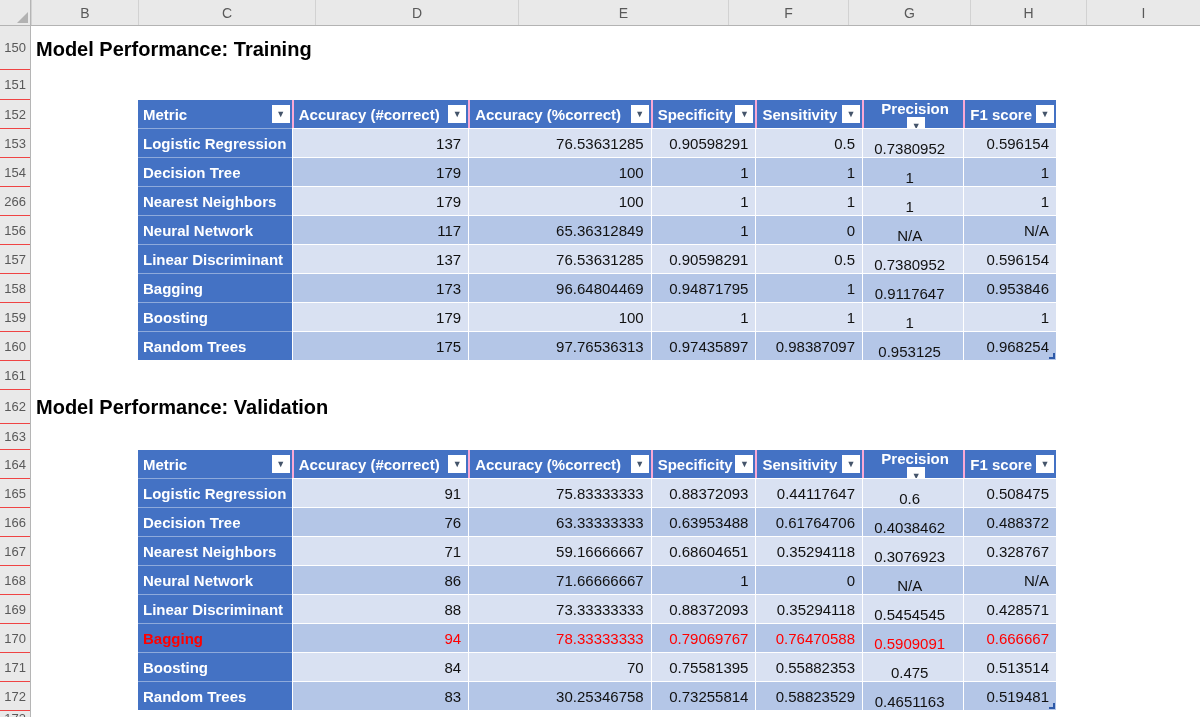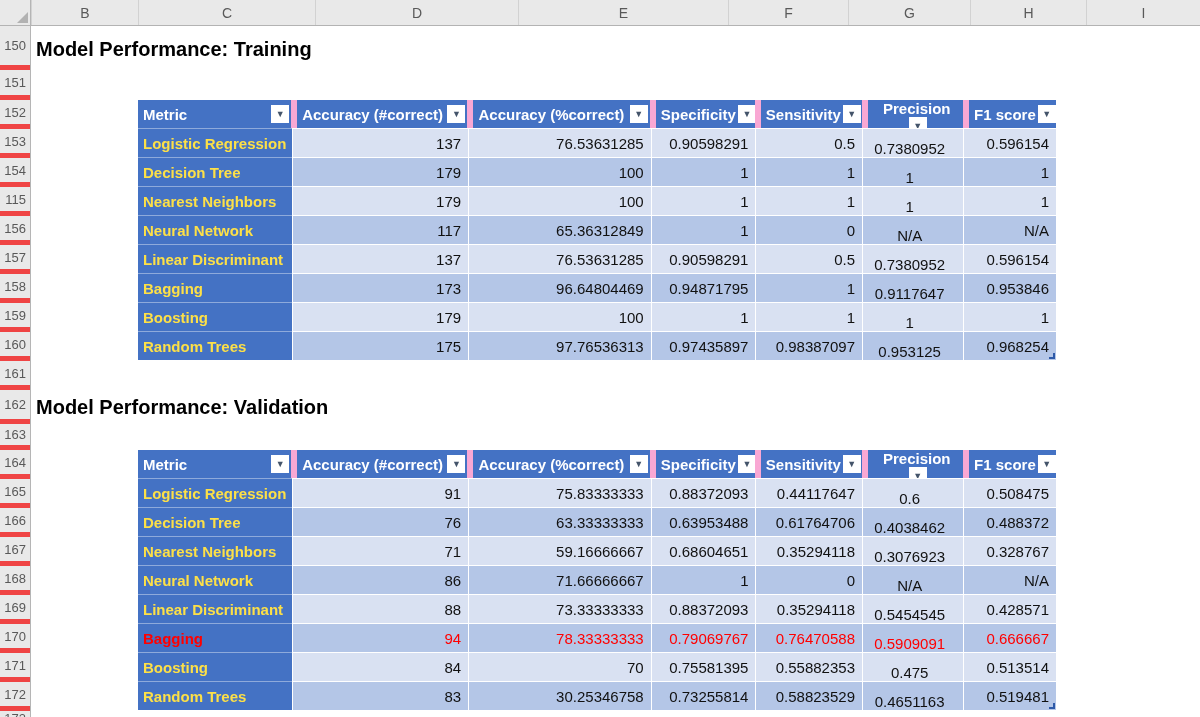--- a/index.html
+++ b/index.html
@@ -14,41 +14,41 @@
                 border-left:11px solid transparent; border-bottom:11px solid #b2b2b2; }
   .col-letter { display:flex; align-items:center; justify-content:center;
                 color:#595959; font-size:14px; border-left:1px solid #d2d2d2; }
   .col-letter:first-of-type { border-left:none; }
 
   
   .sheet-body { display:flex; height:691px; }
   .gutter { width:31px; background:#E9E9E9; border-right:1px solid #b5b5b5; overflow:hidden; }
   .gut-cell { display:flex; align-items:center; justify-content:flex-end;
               padding-right:4px; color:#595959; font-size:13px; height:29px;
-              border-bottom:5px solid #ef4444; }
+              border-bottom:1px solid #ef4444; }
   .content { position:relative; flex:1; background:#fff; overflow:hidden; }
 
   .sheet-title { position:absolute; left:5px; font-size:20px; font-weight:bold;
                  color:#000; line-height:30px; white-space:nowrap; }
 
   
   .xl-table { position:absolute; left:107px; width:918px; }
   .thead { display:flex; height:28px; }
   .hc { display:flex; align-items:center; justify-content:space-between;
         background:#4472C4; color:#fff; font-weight:bold; font-size:15px;
-        padding:0 2px 0 5px; border-left:6px solid #f9a8d4; overflow:hidden; white-space:nowrap; }
+        padding:0 2px 0 5px; border-left:2px solid #f9a8d4; overflow:hidden; white-space:nowrap; }
   .hc:first-child { border-left:none; }
   .fbtn { display:flex; align-items:center; justify-content:center;
           width:18px; height:18px; background:#fff; flex:none; margin-left:2px; }
   .farrow { color:#44546A; font-size:9px; line-height:1; }
   .trow { display:flex; height:29px; }
   .c { display:flex; align-items:center; font-size:15px; color:#111;
        border-top:1px solid #fff; border-left:1px solid #fff; overflow:hidden; white-space:nowrap; }
   .c:first-child { border-left:none; }
-  .metric { background:#4472C4; color:#fde047; font-weight:bold; padding-left:5px;
+  .metric { background:#4472C4; color:#ffffff; font-weight:bold; padding-left:5px;
             border-top:1px solid #8EAADB; }
   .num { justify-content:flex-end; padding-right:7px; }
   .trow:nth-child(odd) .num { background:#B4C6E7; }
   .trow:nth-child(even) .num { background:#D9E1F2; }
   .trow.highlight .metric, .trow.highlight .num { color:#FF0000; }
   .w0{width:177px;} .w1{width:203px;} .w2{width:210px;} .w3{width:120px;}
   .w4{width:122px;} .w5{width:116px;flex-direction:column;} .w6{width:106px;}
   .resize-handle { position:absolute; right:1px; bottom:1px; width:6px; height:6px;
                    border-right:2px solid #2E5AA8; border-bottom:2px solid #2E5AA8; }
 </style>
@@ -72,21 +72,21 @@
   </div>
 
   <div class="sheet-body">
 
     <div class="gutter">
       <div class="gut-cell" style="height:44px">150</div>
       <div class="gut-cell" style="height:30px">151</div>
       <div class="gut-cell">152</div>
       <div class="gut-cell">153</div>
       <div class="gut-cell">154</div>
-      <div class="gut-cell">115</div>
+      <div class="gut-cell">266</div>
       <div class="gut-cell">156</div>
       <div class="gut-cell">157</div>
       <div class="gut-cell">158</div>
       <div class="gut-cell">159</div>
       <div class="gut-cell">160</div>
       <div class="gut-cell">161</div>
       <div class="gut-cell" style="height:34px">162</div>
       <div class="gut-cell" style="height:26px">163</div>
       <div class="gut-cell">164</div>
       <div class="gut-cell">165</div>

